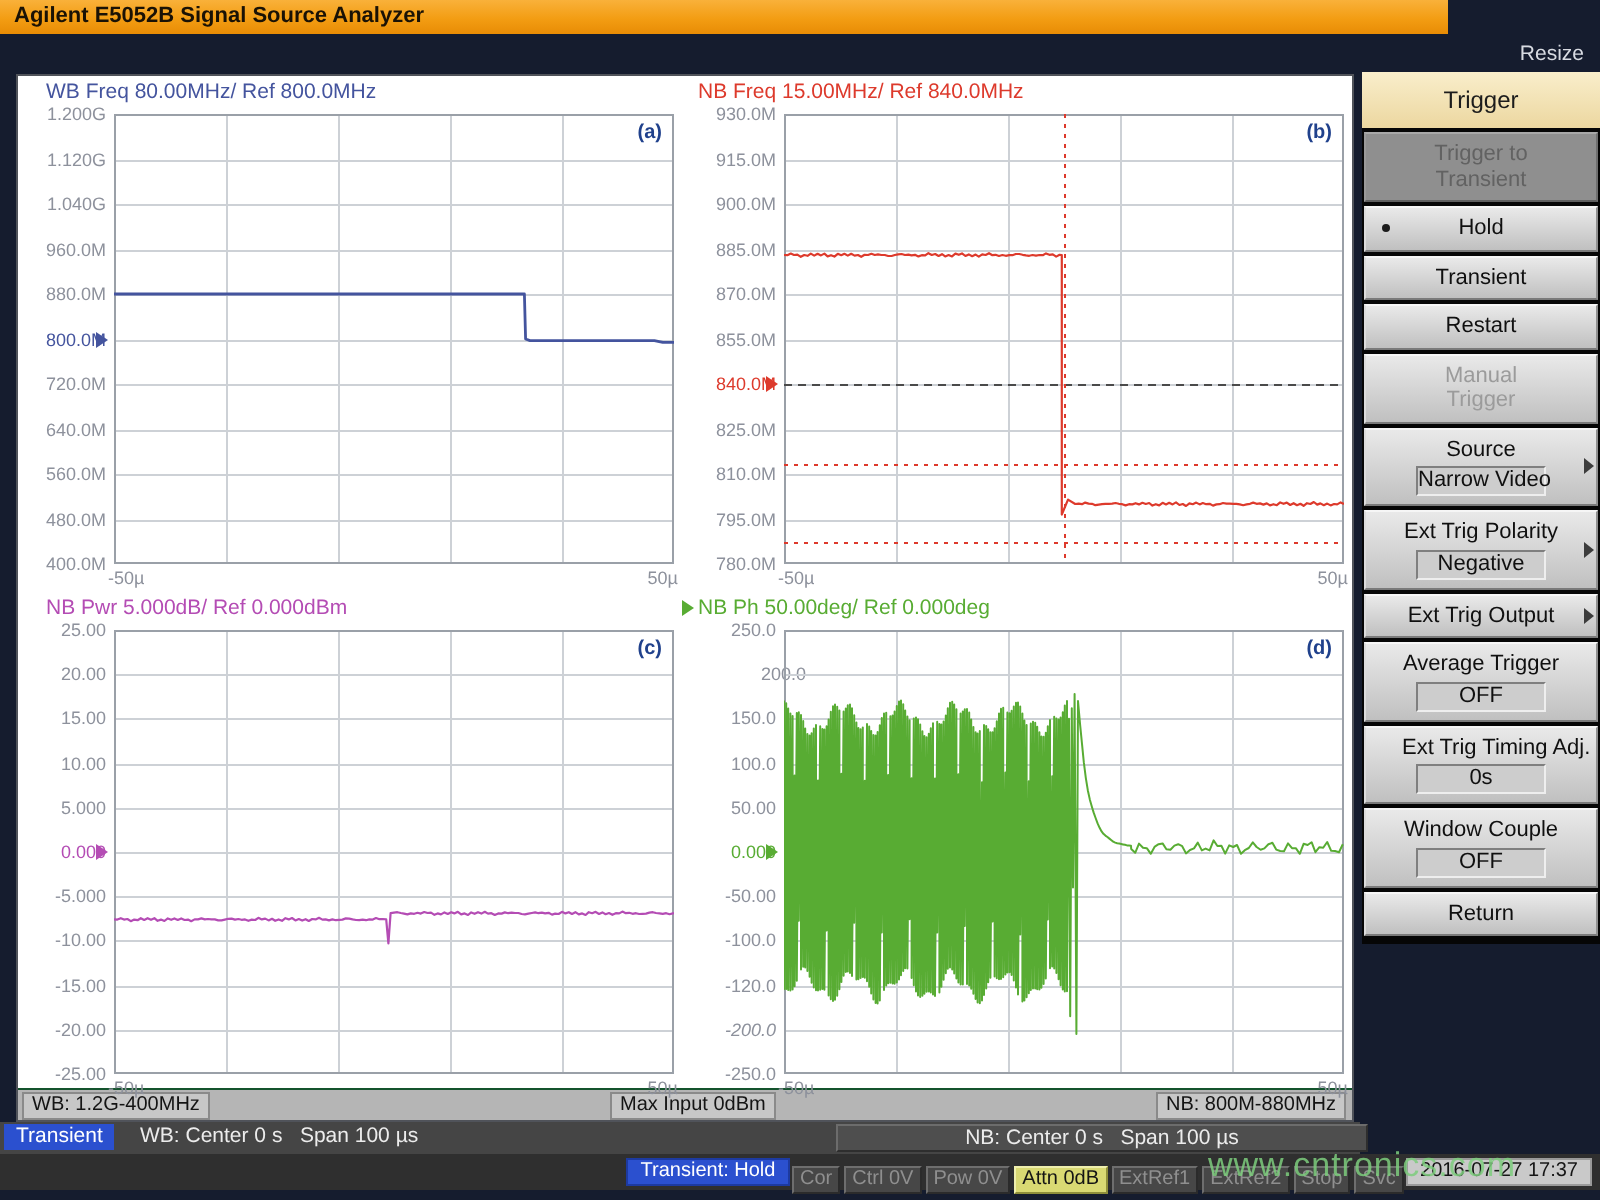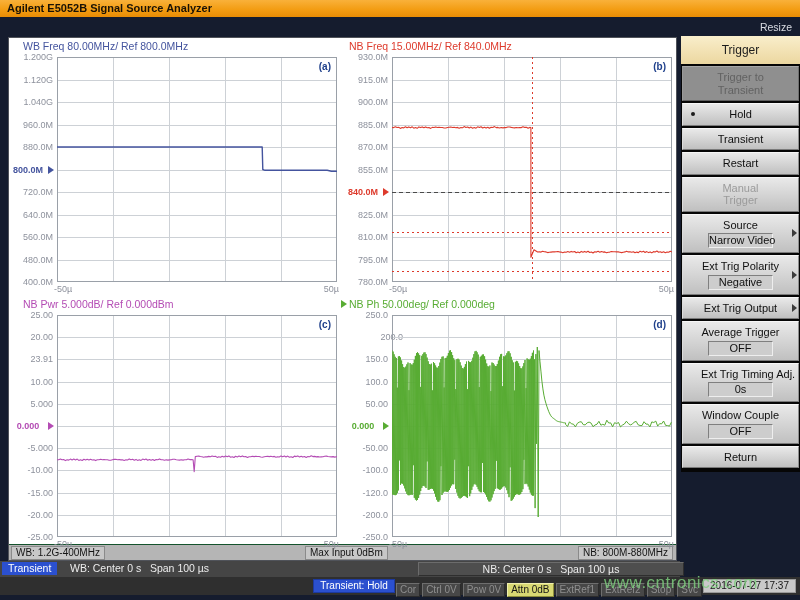--- a/index.html
+++ b/index.html
@@ -1,30 +1,30 @@
 <!DOCTYPE html>
 <html><head>
 <meta charset="utf-8">
 <style>
   html,body{margin:0;padding:0;}
   .screen{position:relative;width:800px;height:600px;overflow:hidden;background:#151c2e;
           font-family:"Liberation Sans",sans-serif;-webkit-font-smoothing:antialiased;}
   
-  .titlebar{position:absolute;left:0;top:0;width:800px;height:17px;
+  .titlebar{position:absolute;left:0;top:0;width:724px;height:17px;
             background:linear-gradient(180deg,#f9b13a 0%,#f39d13 55%,#e88c05 100%);
             color:#1a1205;font-size:11px;font-weight:bold;line-height:17px;padding-left:7px;box-sizing:border-box;}
   .resize{position:absolute;right:8px;top:21px;font-size:10.5px;color:#d8dbe2;cursor:default;}
   
   .panel{position:absolute;left:8px;top:37px;width:669px;height:524px;box-sizing:border-box;
          background:#ffffff;border:1px solid #50535a;}
   .plot-title{position:absolute;font-size:10.5px;line-height:12px;white-space:nowrap;display:flex;align-items:center;}
   .title-tri{display:inline-block;width:0;height:0;border-top:4px solid transparent;
              border-bottom:4px solid transparent;border-left:6px solid;margin-right:2px;}
   .ytick{position:absolute;width:50px;text-align:right;font-size:9px;color:#8d919c;line-height:10px;white-space:nowrap;}
-  .ytick.ref{font-weight:bold;text-align:center;}
+  .ytick.ref{font-weight:normal;}
   .ref-tri{position:absolute;width:0;height:0;border-top:4px solid transparent;
            border-bottom:4px solid transparent;border-left:6px solid #000;}
   .xlab{position:absolute;font-size:9px;color:#8d919c;line-height:10px;}
   .corner{position:absolute;font-size:10px;font-weight:bold;color:#20418c;width:30px;text-align:right;}
   
   .graybar{position:absolute;left:0;right:0;bottom:0;height:15px;background:#b5b5b5;border-top:1px solid #14532d;}
   .gb-box{position:absolute;top:1px;height:12px;line-height:12px;font-size:10px;background:#c7c7c7;
           border:1px solid #8a8a8a;padding:0 4px;color:#141414;white-space:nowrap;}
   
   .sweepbar{position:absolute;left:0;top:561px;width:680px;height:16px;background:#454545;}
@@ -158,21 +158,21 @@
           <line x1="140.5" y1="0" x2="140.5" y2="225" stroke="#dd3a2c" stroke-width="1" stroke-dasharray="2 3" shape-rendering="crispEdges"></line>
           <path d="M0.0,70.5L1.7,70.6L3.4,69.8L5.0,70.5L6.7,70.3L8.4,71.4L10.1,70.5L11.8,70.9L13.4,69.8L15.1,70.8L16.8,69.9L18.5,70.7L20.2,69.8L21.8,71.2L23.5,70.6L25.2,71.3L26.9,69.9L28.6,70.6L30.2,69.9L31.9,70.8L33.6,69.9L35.3,70.8L37.0,70.5L38.6,71.4L40.3,70.4L42.0,70.5L43.7,69.9L45.4,70.5L47.0,70.2L48.7,70.5L50.4,70.5L52.1,71.0L53.8,71.0L55.4,70.5L57.1,70.2L58.8,70.0L60.5,70.5L62.2,70.3L63.8,70.7L65.5,70.4L67.2,71.2L68.9,70.6L70.6,70.7L72.2,69.6L73.9,70.5L75.6,70.0L77.3,71.0L79.0,70.1L80.6,71.2L82.3,70.5L84.0,71.2L85.7,69.8L87.4,70.4L89.0,69.7L90.7,71.0L92.4,70.2L94.1,71.1L95.8,70.3L97.4,71.3L99.1,70.2L100.8,70.5L102.5,69.6L104.2,70.6L105.8,70.4L107.5,71.0L109.2,70.5L110.9,70.9L112.6,70.6L114.2,70.6L115.9,70.0L117.6,70.0L119.3,70.4L121.0,70.7L122.6,70.9L124.3,70.5L126.0,70.8L127.7,70.5L129.4,70.6L131.0,69.7L132.7,70.4L134.4,70.2L136.1,71.3L137.8,70.4L138.9,70.5L138.9,200.3L142.0,192.8L145.6,195.0L147.3,194.8L149.0,195.1L150.6,194.3L152.3,194.8L154.0,194.9L155.7,195.6L157.4,195.3L159.0,195.1L160.7,194.9L162.4,194.9L164.1,194.8L165.8,194.5L167.4,194.9L169.1,195.1L170.8,195.7L172.5,195.1L174.2,195.2L175.8,194.6L177.5,195.2L179.2,194.4L180.9,195.0L182.6,194.5L184.2,195.8L185.9,195.1L187.6,195.7L189.3,194.4L191.0,195.2L192.6,194.4L194.3,195.2L196.0,194.2L197.7,195.5L199.4,195.0L201.0,196.0L202.7,194.7L204.4,195.1L206.1,194.3L207.8,195.2L209.4,194.5L211.1,195.1L212.8,194.9L214.5,195.8L216.2,195.2L217.8,195.1L219.5,194.5L221.2,194.8L222.9,194.8L224.6,194.9L226.2,194.9L227.9,195.2L229.6,195.6L231.3,195.2L233.0,194.9L234.6,194.3L236.3,194.9L238.0,194.7L239.7,195.3L241.4,194.7L243.0,195.7L244.7,195.1L246.4,195.6L248.1,194.2L249.8,194.9L251.4,194.3L253.1,195.5L254.8,194.6L256.5,195.6L258.2,194.9L259.8,195.9L261.5,194.6L263.2,195.0L264.9,194.0L266.6,195.3L268.2,194.7L269.9,195.6L271.6,194.8L273.3,195.7L275.0,195.0L276.6,195.2L278.3,194.2L280.0,195.0" fill="none" stroke="#dd3a2c" stroke-width="1.1" stroke-linejoin="round"></path>
         </svg>
       </div>
       <div class="plot">
         <div class="plot-title" style="left: 14px; top: 260px; color: rgb(180, 76, 180);">
           <span>NB Pwr 5.000dB/ Ref 0.000dBm</span>
         </div>
         <div class="ytick" style="left: -6px; top: 272px;">25.00</div>
         <div class="ytick" style="left: -6px; top: 294.2px;">20.00</div>
-        <div class="ytick" style="left: -6px; top: 316.4px;">23.91</div>
+        <div class="ytick" style="left: -6px; top: 316.4px;">15.00</div>
         <div class="ytick" style="left: -6px; top: 338.6px;">10.00</div>
         <div class="ytick" style="left: -6px; top: 360.8px;">5.000</div>
         <div class="ytick ref" style="left: -6px; top: 383px; color: rgb(180, 76, 180);">0.000</div>
         <div class="ref-tri" style="left: 39px; top: 384px; border-left-color: rgb(180, 76, 180);"></div>
         <div class="ytick" style="left: -6px; top: 405.2px;">-5.000</div>
         <div class="ytick" style="left: -6px; top: 427.4px;">-10.00</div>
         <div class="ytick" style="left: -6px; top: 449.6px;">-15.00</div>
         <div class="ytick" style="left: -6px; top: 471.8px;">-20.00</div>
         <div class="ytick" style="left: -6px; top: 494px;">-25.00</div>
         <div class="xlab" style="left: 45px; top: 501px;">-50µ</div>
@@ -204,21 +204,21 @@
         <div class="ytick" style="left: 329px; top: 272px;">250.0</div>
         <div class="ytick" style="left: 329px; top: 294.2px; padding-left: 15px;">200.0</div>
         <div class="ytick" style="left: 329px; top: 316.4px;">150.0</div>
         <div class="ytick" style="left: 329px; top: 338.6px;">100.0</div>
         <div class="ytick" style="left: 329px; top: 360.8px;">50.00</div>
         <div class="ytick ref" style="left: 329px; top: 383px; color: rgb(88, 172, 51);">0.000</div>
         <div class="ref-tri" style="left: 374px; top: 384px; border-left-color: rgb(88, 172, 51);"></div>
         <div class="ytick" style="left: 329px; top: 405.2px;">-50.00</div>
         <div class="ytick" style="left: 329px; top: 427.4px;">-100.0</div>
         <div class="ytick" style="left: 329px; top: 449.6px;">-120.0</div>
-        <div class="ytick" style="left: 329px; top: 471.8px;">-200.0</div>
+        <div class="ytick" style="left: 329px; top: 471.8px; font-style: italic;">-200.0</div>
         <div class="ytick" style="left: 329px; top: 494px;">-250.0</div>
         <div class="xlab" style="left: 380px; top: 501px;">-50µ</div>
         <div class="xlab" style="left: 629px; top: 501px; width: 36px; text-align: right;">50µ</div>
         <div class="corner" style="left: 627px; top: 281px;">(d)</div>
         <svg width="280" height="222" style="position: absolute; left: 383px; top: 277px;">
           <line x1="56.5" y1="0" x2="56.5" y2="222" stroke="#cdd1d6" stroke-width="1" shape-rendering="crispEdges"></line>
           <line x1="112.5" y1="0" x2="112.5" y2="222" stroke="#cdd1d6" stroke-width="1" shape-rendering="crispEdges"></line>
           <line x1="168.5" y1="0" x2="168.5" y2="222" stroke="#cdd1d6" stroke-width="1" shape-rendering="crispEdges"></line>
           <line x1="224.5" y1="0" x2="224.5" y2="222" stroke="#cdd1d6" stroke-width="1" shape-rendering="crispEdges"></line>
           <line x1="0" y1="22.5" x2="280" y2="22.5" stroke="#cdd1d6" stroke-width="1" shape-rendering="crispEdges"></line>

